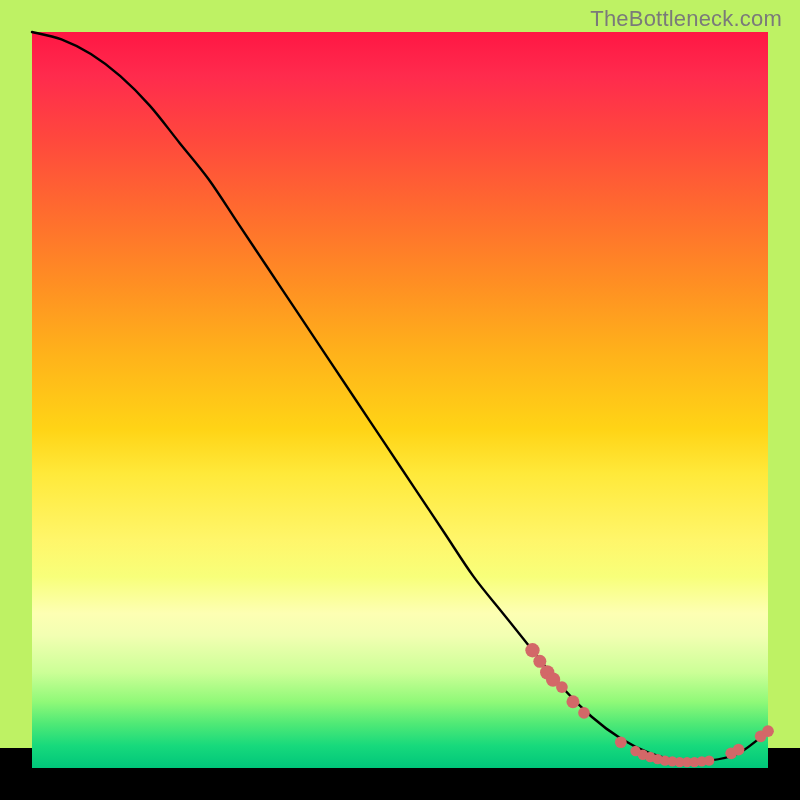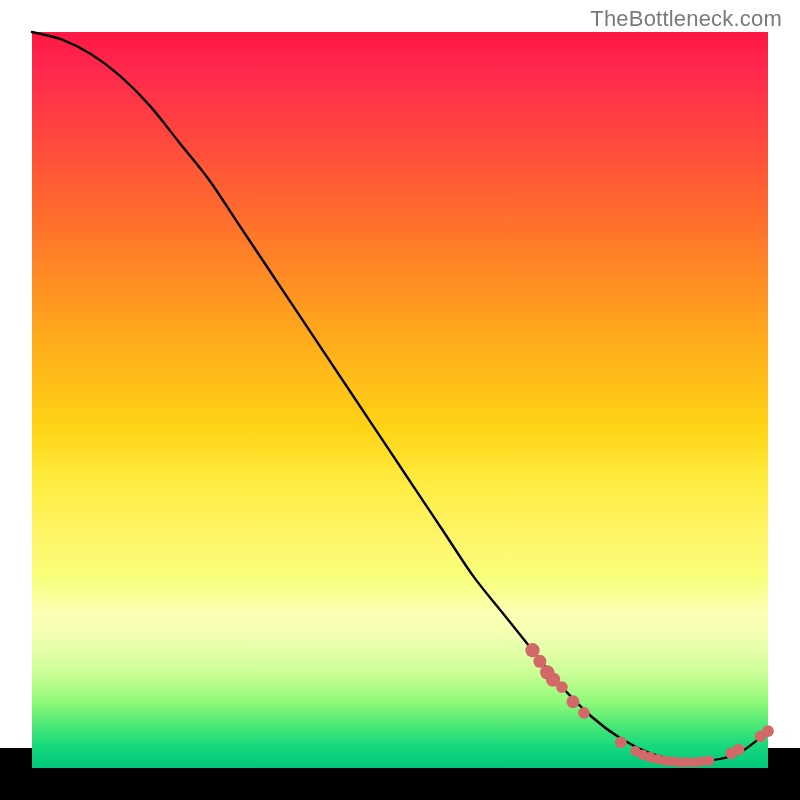--- a/index.html
+++ b/index.html
@@ -8,21 +8,21 @@
     width: 800px;
     height: 800px;
     background: #000;
     font-family: Arial, Helvetica, sans-serif;
     overflow: hidden;
   }
   .frame {
     position: relative;
     width: 800px;
     height: 748px;
-    background: #ffffff;
+    background: #bef264;
     text-decoration: underline;
   }
   .watermark {
     position: absolute;
     top: 6px;
     right: 18px;
     color: #7a7a7a;
     font-size: 22px;
     font-weight: 500;
     letter-spacing: 0.2px;

